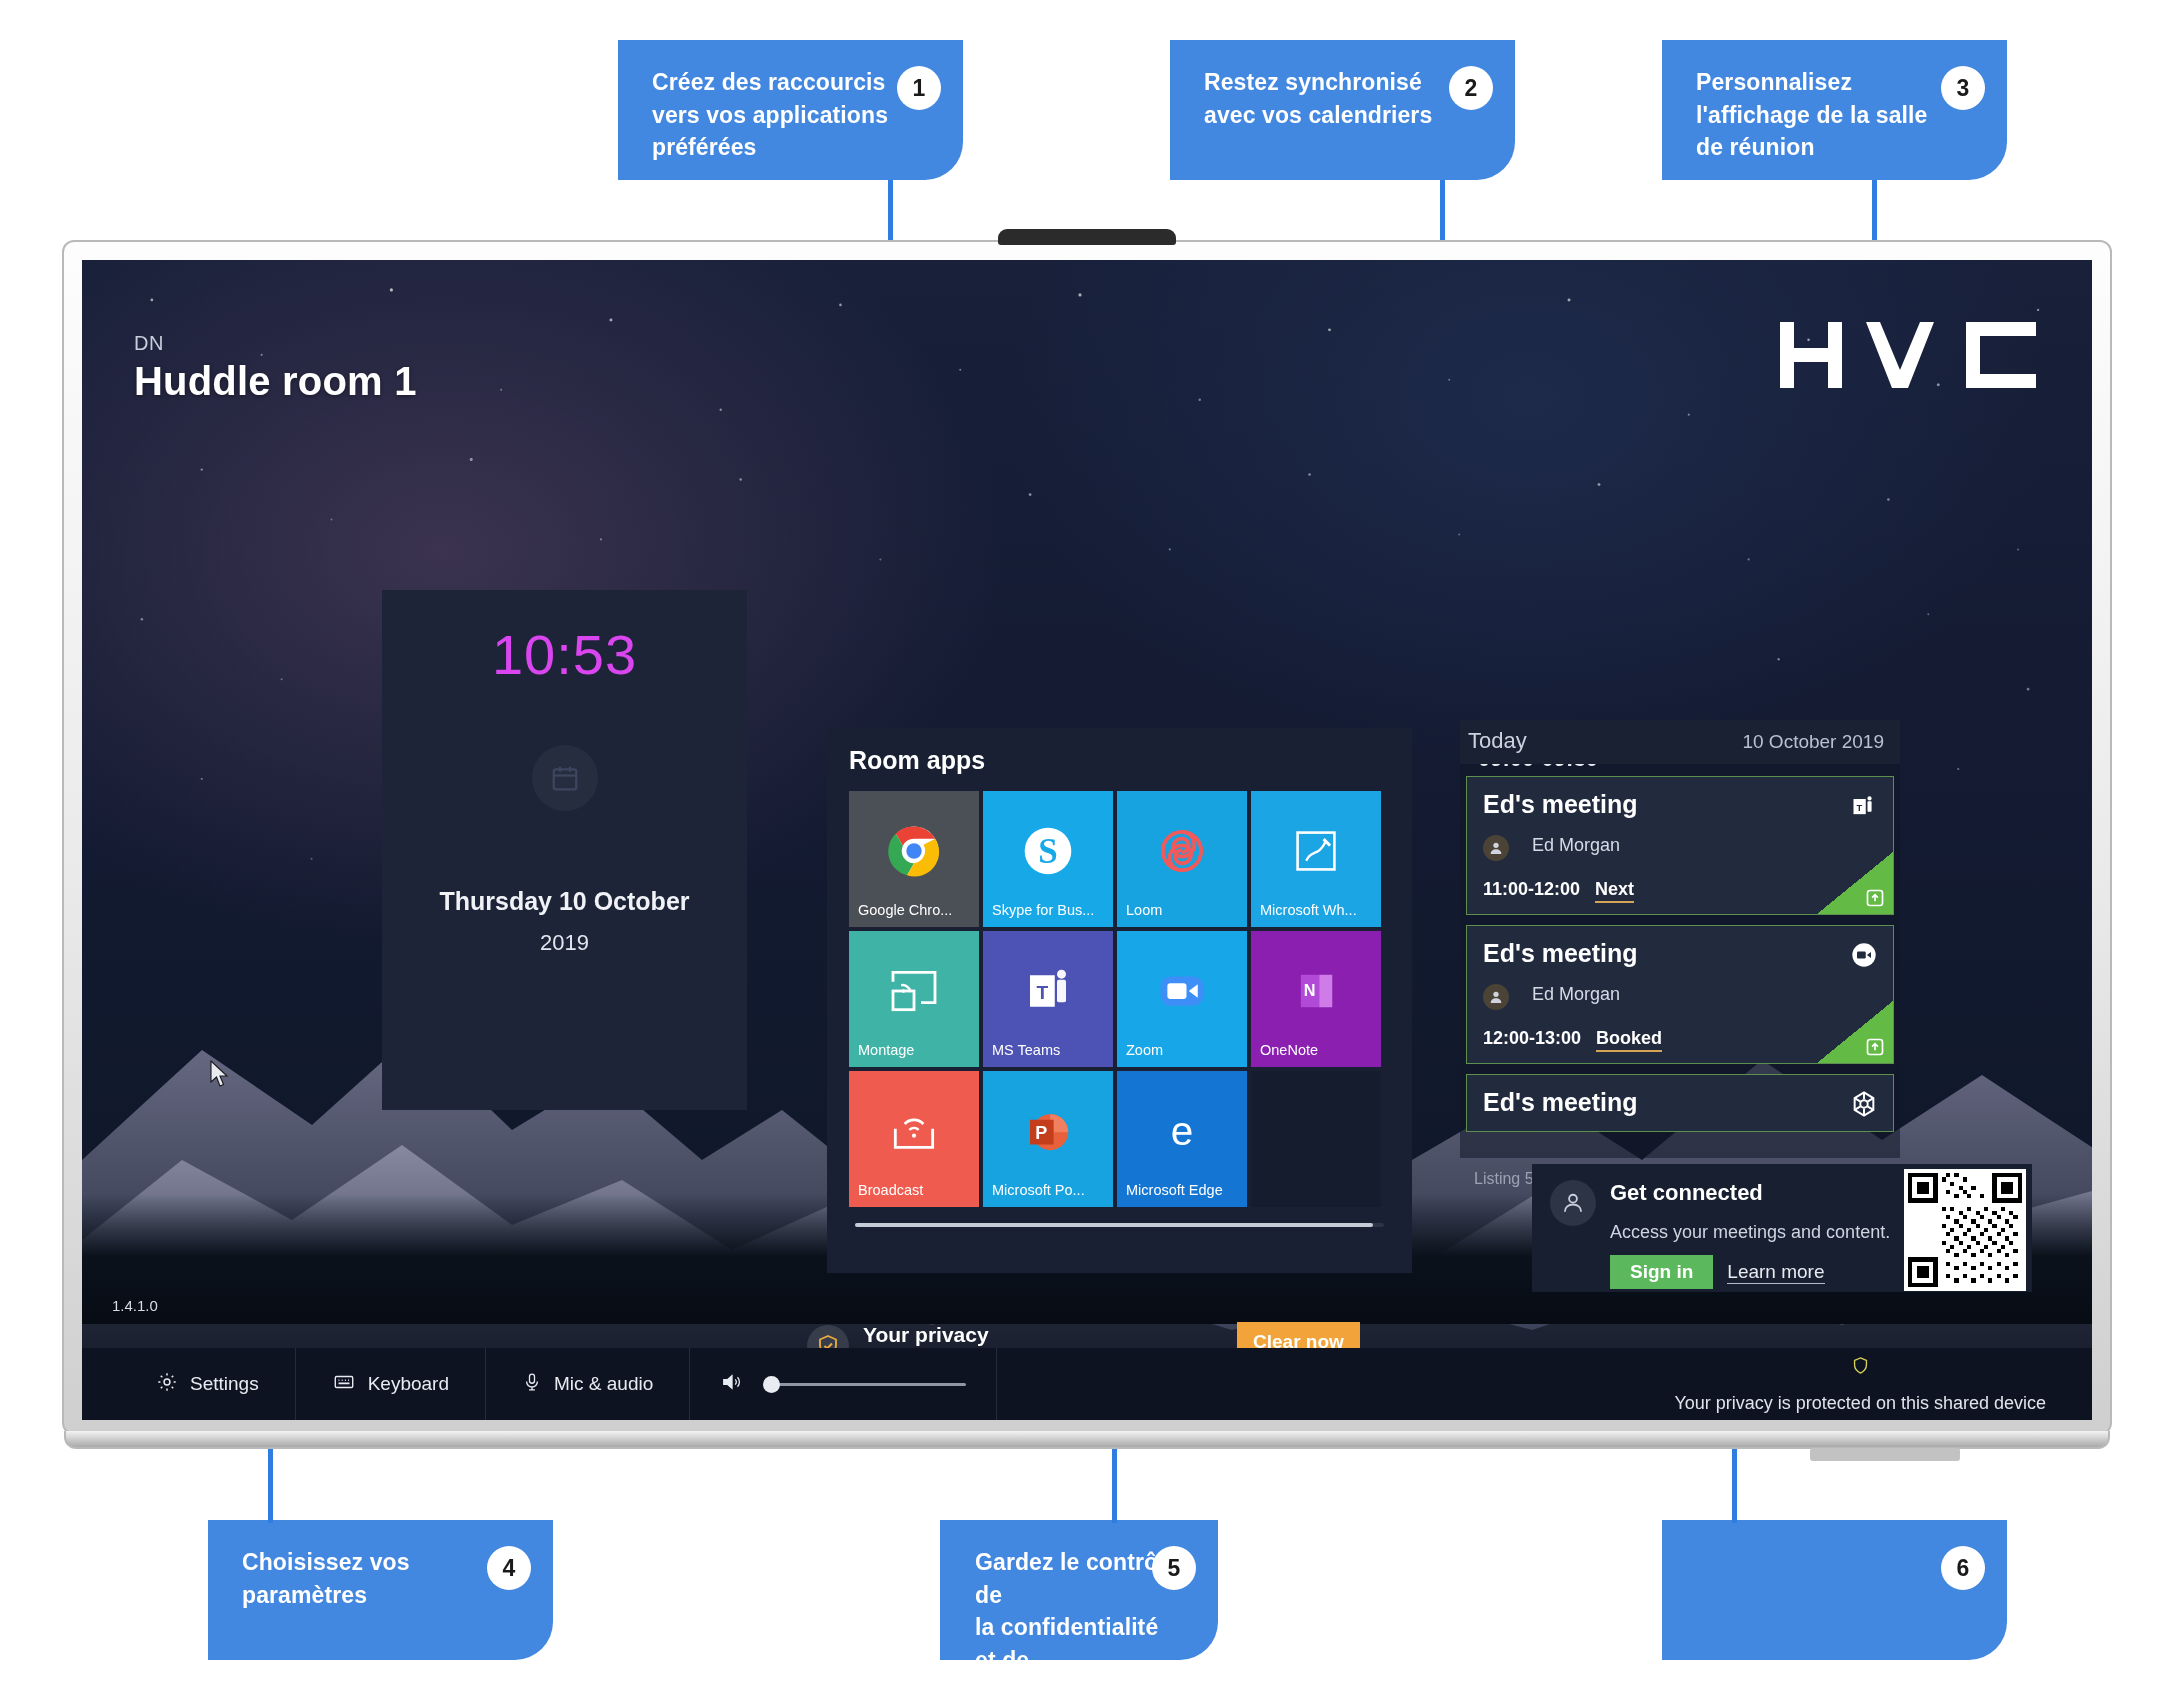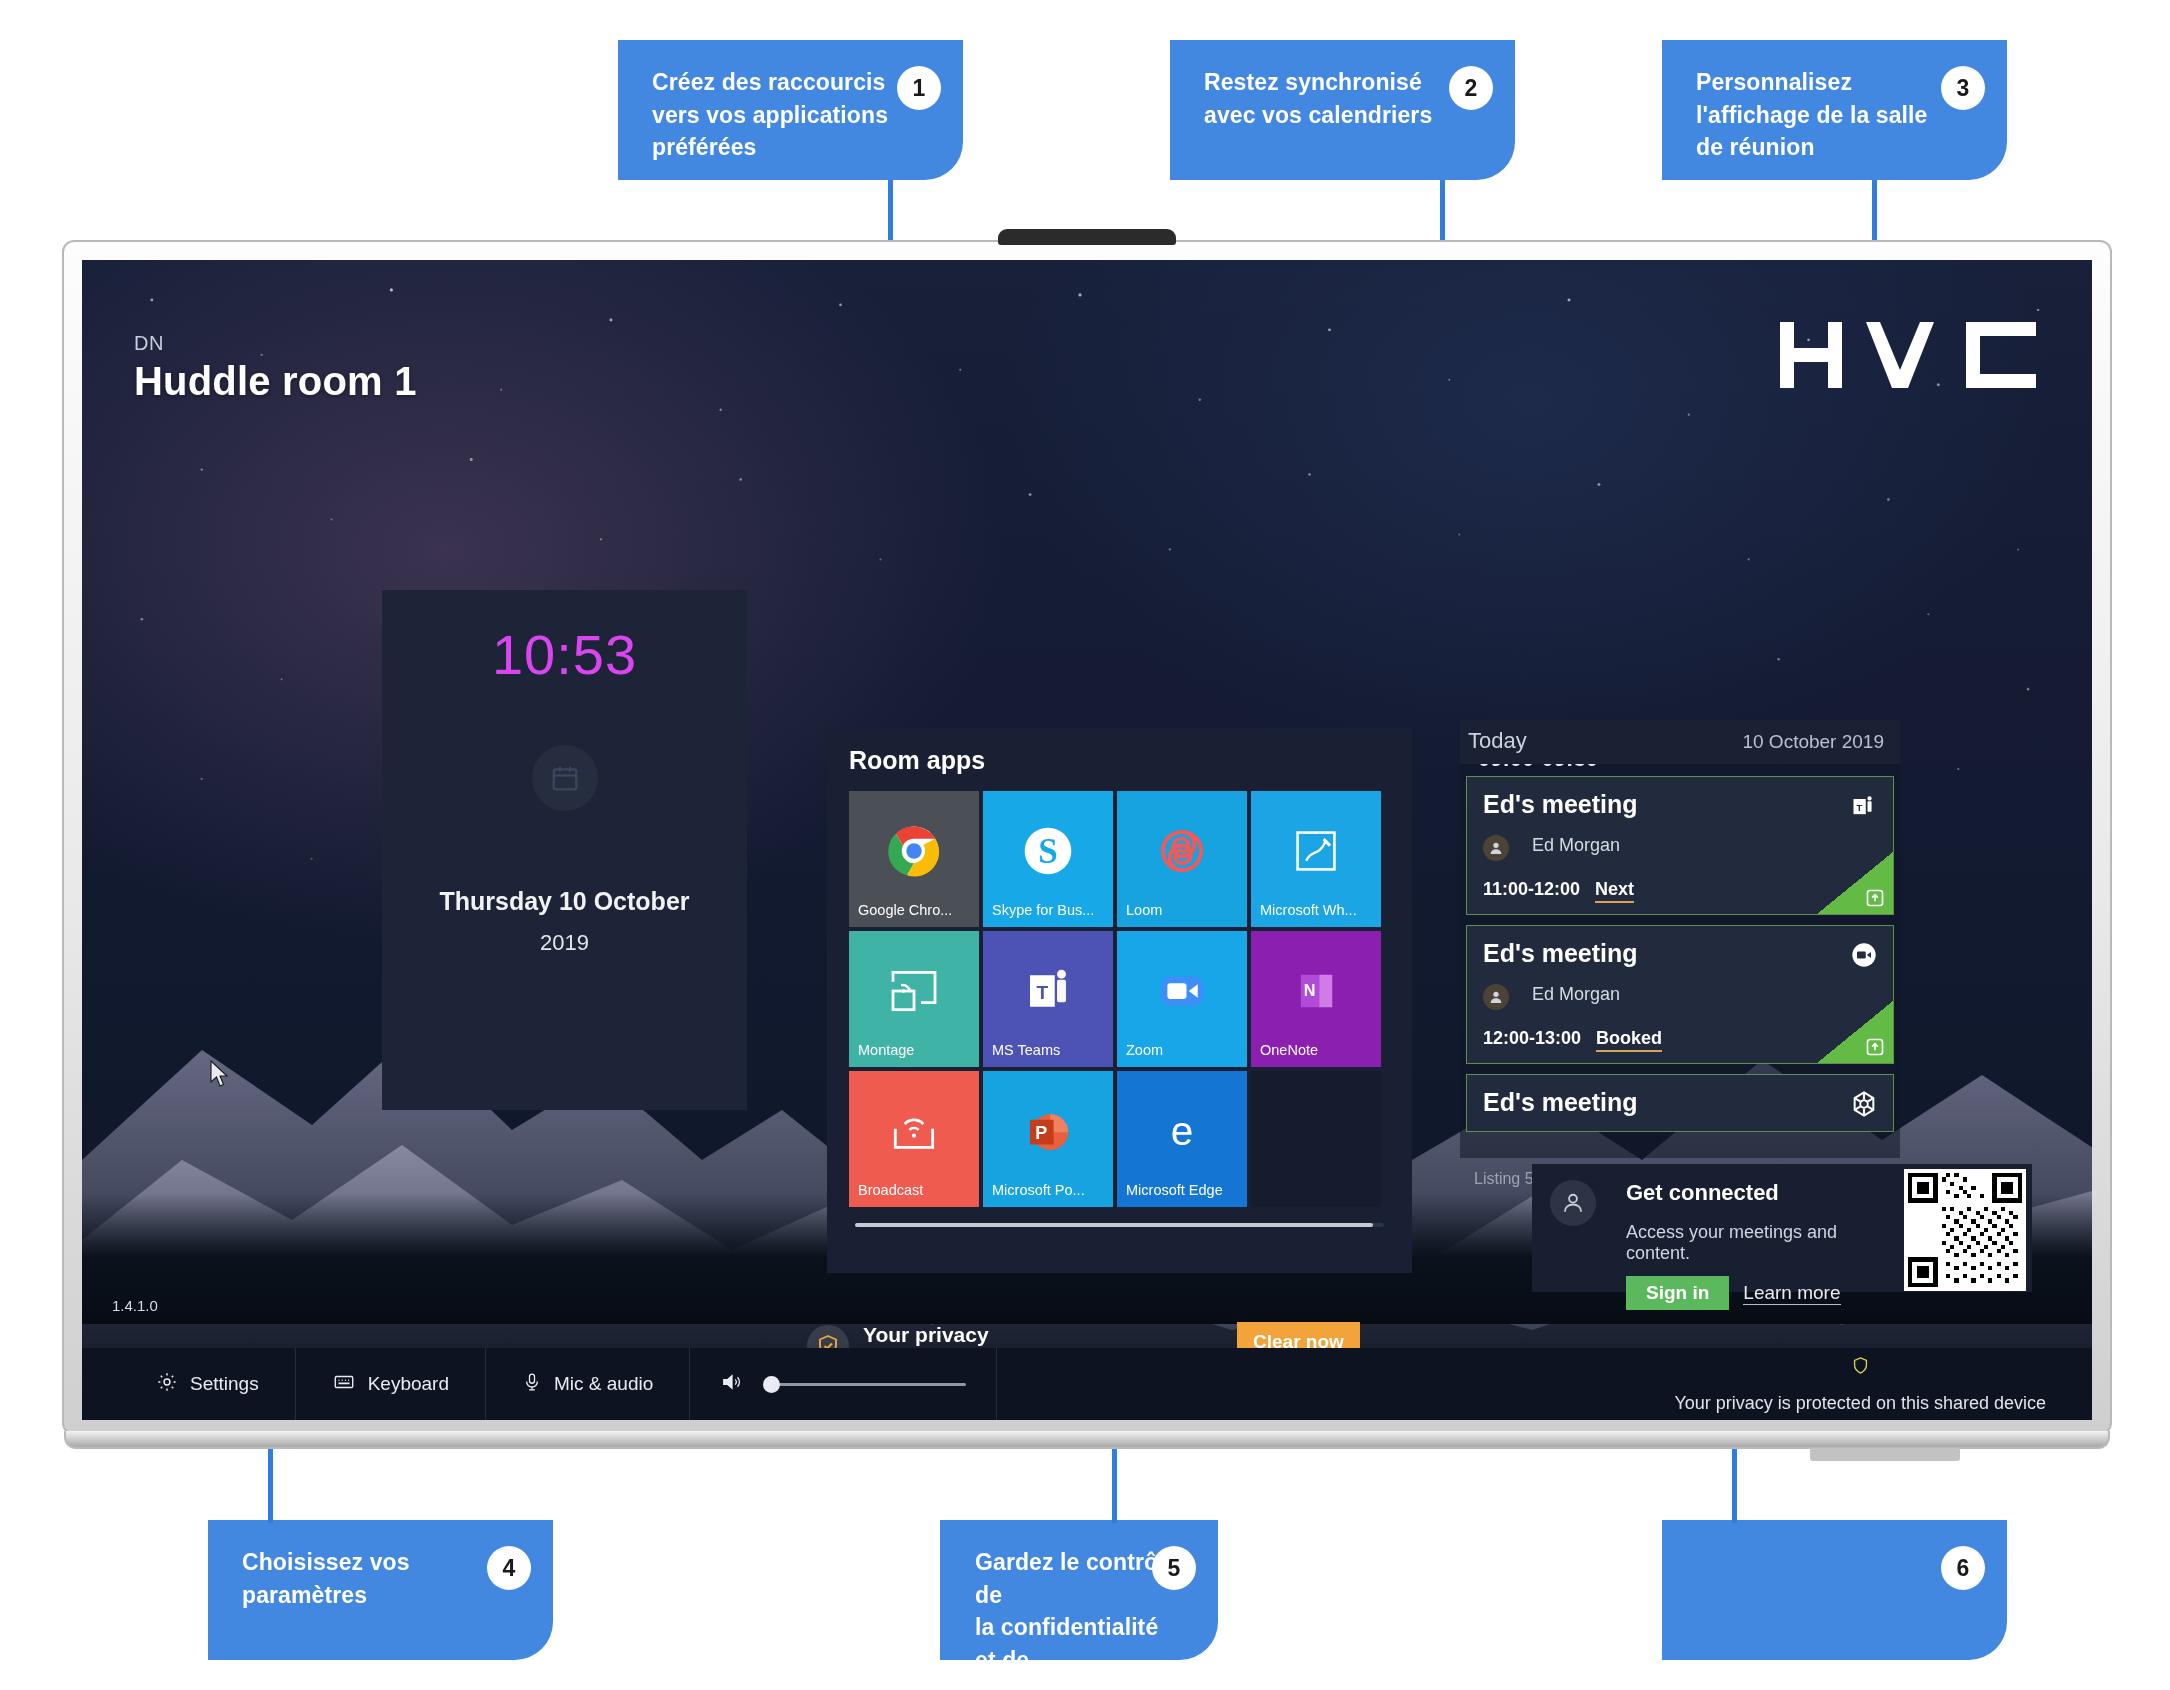--- a/index.html
+++ b/index.html
@@ -187,21 +187,21 @@
     position:absolute; left:1155px; top:1062px; z-index:5;
     background:#f2a43a; color:#fff; font-size:19px; font-weight:bold;
     padding:9px 16px; border:none; cursor:pointer;
   }
 
   
   #getconnected {
     position:absolute; right:60px; bottom:128px; width:500px; height:128px;
     background:#181f30; z-index:5; display:flex; align-items:stretch;
   }
-  #gc-left { flex:1; display:flex; padding:16px 0 0 18px; gap:30px; }
+  #gc-left { flex:1; display:flex; padding:16px 0 0 18px; gap:14px; }
   #gc-avatar { width:46px; height:46px; border-radius:50%; background:#2c3446;
                display:flex; align-items:center; justify-content:center; flex:0 0 46px; }
   #gc-title { font-size:22px; font-weight:bold; color:#fff; }
   #gc-sub { font-size:18px; color:#cfd5e0; margin-top:16px; }
   #gc-actions { display:flex; align-items:center; gap:14px; margin-top:12px; }
   #gc-signin { background:#5cb85c; color:#fff; font-size:19px; font-weight:bold;
                padding:6px 20px; border:none; cursor:pointer; }
   #gc-learn { font-size:19px; color:#e7eaf0; border-bottom:1px solid #b6bcc8; cursor:pointer; }
   #gc-qr { width:122px; height:122px; background:#fff; margin:4px 6px 0 0; align-self:center; }
 

